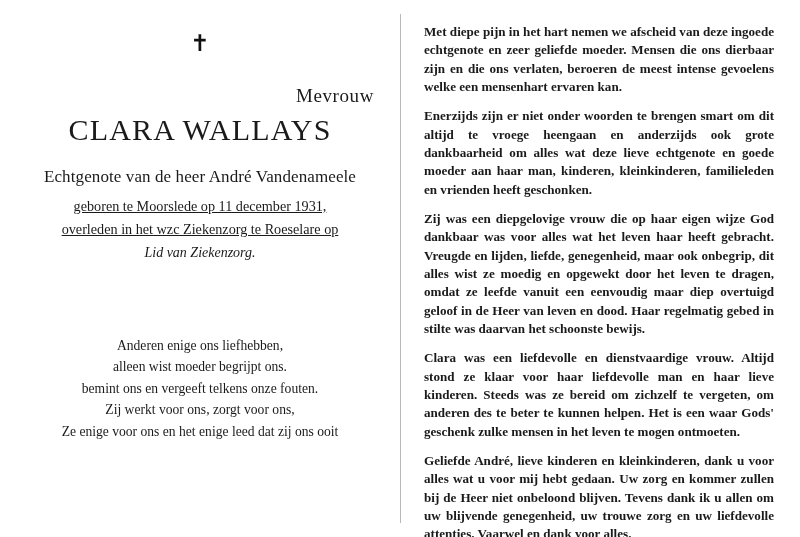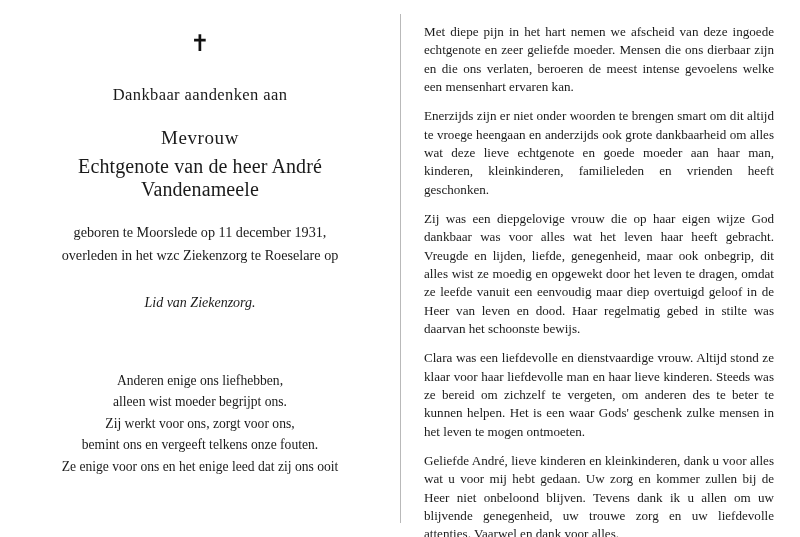--- a/index.html
+++ b/index.html
@@ -48,87 +48,90 @@
   }
   .dedication {
     font-size: 16.5px;
     letter-spacing: .4px;
     margin-bottom: 22px;
   }
   .title-mevrouw {
     font-size: 19px;
     letter-spacing: .6px;
     margin-bottom: 6px;
+    text-align: right;
   }
   .name {
     font-size: 30px;
     letter-spacing: 1.2px;
     margin-bottom: 20px;
     white-space: nowrap;
   }
   .spouse {
-    font-size: 20px;
-    margin-bottom: 20px;
+    font-size: 17px;
+    margin-bottom: 8px;
     letter-spacing: .1px;
   }
   .dates {
     font-size: 14.2px;
     line-height: 1.62;
-    margin-bottom: 28px;
+    margin-bottom: 4px;
+    text-decoration: underline;
   }
   .dates div { white-space: nowrap; }
   .member {
     font-style: italic;
     font-size: 14px;
-    margin-bottom: 5px;
+    margin-bottom: 20px;
   }
   .poem {
     margin-top: 54px;
     font-size: 13.6px;
     line-height: 1.58;
   }
   .poem div { white-space: nowrap; }
   
   .right {
     width: 400px;
     box-sizing: border-box;
     padding: 23px 26px 16px 24px;
     text-align: justify;
     font-size: 13.1px;
     line-height: 1.40;
   }
   .right p {
     margin: 0 0 11px 0;
     text-align: justify;
     text-justify: inter-word;
+    font-weight: bold;
   }
   .right p:last-child { margin-bottom: 0; }
 </style>
 </head>
 <body>
 
 <div class="card">
 
   <div class="divider"></div>
 
   <div class="left">
     <div class="cross">✝</div>
-    <div class="dedication">Dankbaar aandenken aan</div>
     <div class="title-mevrouw">Mevrouw</div>
+    <div class="name">CLARA WALLAYS</div>
     <div class="spouse">Echtgenote van de heer André Vandenameele</div>
     <div class="dates">
       <div>geboren te Moorslede op 11 december 1931,</div>
       <div>overleden in het wzc Ziekenzorg te Roeselare op</div>
     </div>
     <div class="member">Lid van Ziekenzorg.</div>
     <div class="poem">
       <div>Anderen enige ons liefhebben,</div>
       <div>alleen wist moeder begrijpt ons.</div>
+      <div>bemint ons en vergeeft telkens onze fouten.</div>
       <div>Zij werkt voor ons, zorgt voor ons,</div>
-      <div>bemint ons en vergeeft telkens onze fouten.</div>
       <div>Ze enige voor ons en het enige leed dat zij ons ooit</div>
 
     </div>
   </div>
 
   <div class="right">
     <p>Met diepe pijn in het hart nemen we afscheid van deze ingoede echtgenote en zeer geliefde moeder. Mensen die ons dierbaar zijn en die ons verlaten, beroeren de meest intense gevoelens welke een mensenhart ervaren kan.</p>
     <p>Enerzijds zijn er niet onder woorden te brengen smart om dit altijd te vroege heengaan en anderzijds ook grote dankbaarheid om alles wat deze lieve echtgenote en goede moeder aan haar man, kinderen, kleinkinderen, familieleden en vrienden heeft geschonken.</p>
     <p>Zij was een diepgelovige vrouw die op haar eigen wijze God dankbaar was voor alles wat het leven haar heeft gebracht. Vreugde en lijden, liefde, genegenheid, maar ook onbegrip, dit alles wist ze moedig en opgewekt door het leven te dragen, omdat ze leefde vanuit een eenvoudig maar diep overtuigd geloof in de Heer van leven en dood. Haar regelmatig gebed in stilte was daarvan het schoonste bewijs.</p>
     <p>Clara was een liefdevolle en dienstvaardige vrouw. Altijd stond ze klaar voor haar liefdevolle man en haar lieve kinderen. Steeds was ze bereid om zichzelf te vergeten, om anderen des te beter te kunnen helpen. Het is een waar Gods' geschenk zulke mensen in het leven te mogen ontmoeten.</p>

